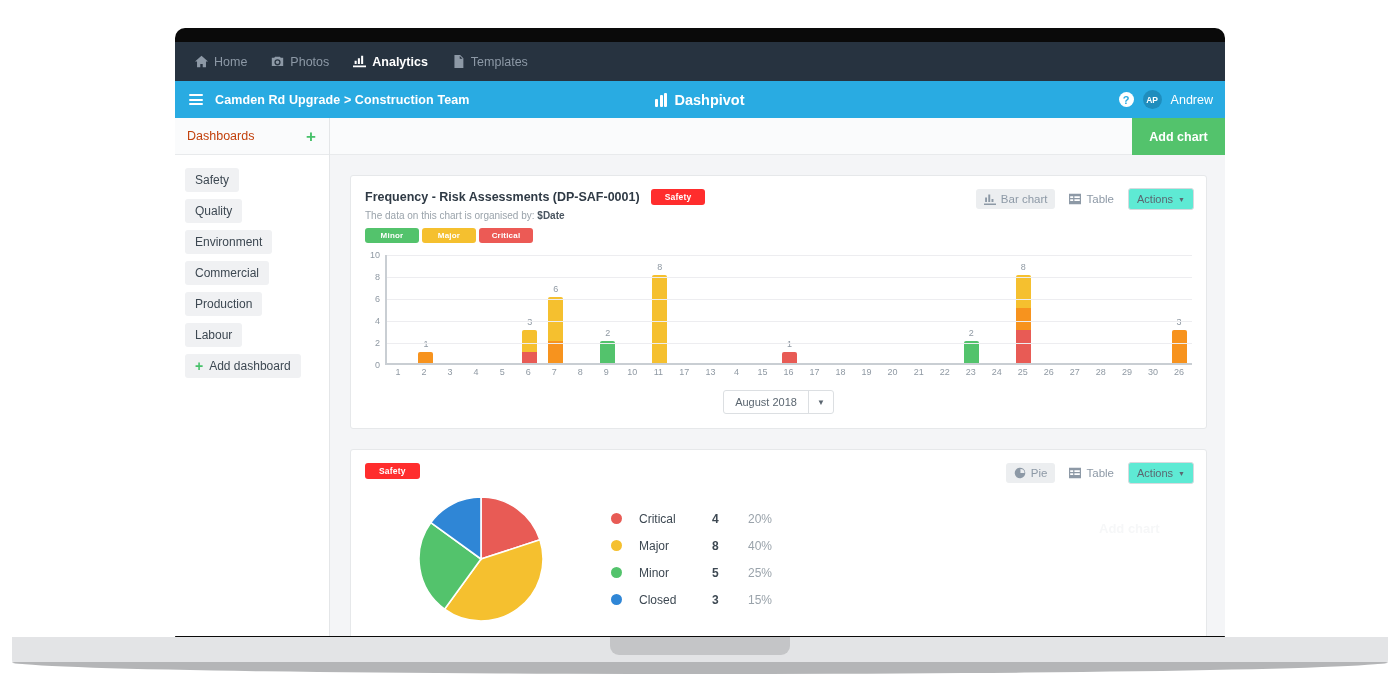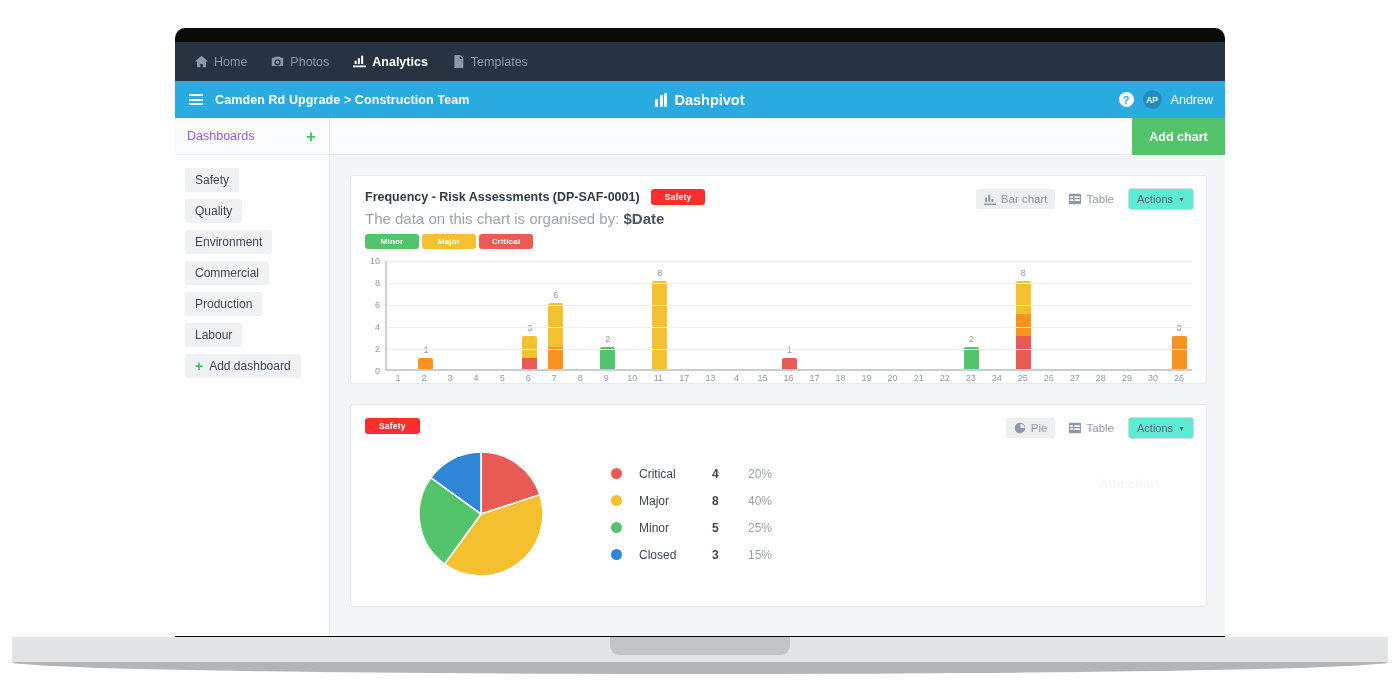--- a/index.html
+++ b/index.html
@@ -96,21 +96,21 @@
   #content { display: flex; height: 518px; }
 
   
   #sidebar {
     width: 155px; background: #fff; border-right: 1px solid #e4e6e8; flex: 0 0 155px;
   }
   #sidebar-head {
     height: 37px; display: flex; align-items: center; justify-content: space-between;
     padding: 0 13px 0 12px; border-bottom: 1px solid #e8eaec; background: #fafbfc;
   }
-  #sidebar-title { font-size: 12.5px; color: #8b5cf6; font-weight: normal; }
+  #sidebar-title { font-size: 12.5px; color: #c2410c; font-weight: normal; }
   .plus-green { color: #47c16a; font-size: 17px; line-height: 1; cursor: pointer; font-weight: bold; }
   #sidebar-list { padding: 13px 10px; display: flex; flex-direction: column; gap: 7px; align-items: flex-start; }
   .dash-item {
     background: #f0f1f3; border-radius: 3px; padding: 5px 10px;
     font-size: 12px; color: #3d4852; cursor: pointer; white-space: nowrap;
   }
   .dash-item.add { display: flex; align-items: center; gap: 6px; color: #3d4852; }
   .dash-item.add .p { color: #47c16a; font-weight: bold; font-size: 14px; line-height: 1; }
 
   
@@ -127,21 +127,21 @@
     margin: 20px 18px 0 20px; position: relative;
   }
 
   .card-head { padding: 13px 14px 0 14px; position: relative; }
   .card-title-row { display: flex; align-items: center; gap: 11px; }
   .card-title { font-size: 12.5px; font-weight: bold; color: #2f3a45; }
   .badge-safety {
     background: #ff2d2d; color: #fff; font-size: 8.5px; font-weight: bold;
     padding: 3px 14px; border-radius: 3px; letter-spacing: .2px;
   }
-  .card-sub { font-size: 15px; color: #9aa3ab; margin-top: 5px; }
+  .card-sub { font-size: 10px; color: #9aa3ab; margin-top: 5px; }
   .card-sub b { color: #4a5560; }
 
   .legend-pills { display: flex; gap: 3px; margin-top: 7px; }
   .pill {
     font-size: 8px; font-weight: bold; color: #fff; padding: 3px 0;
     width: 54px; text-align: center; border-radius: 3px; letter-spacing: .2px;
   }
   .pill.minor { background: #53c36c; }
   .pill.major { background: #f5c02f; }
   .pill.critical { background: #ec5a55; }
@@ -478,20 +478,26 @@
                 <span>25</span>
                 <span>26</span>
                 <span>27</span>
                 <span>28</span>
                 <span>29</span>
                 <span>30</span>
                 <span>26</span>
               </div>
           </div>
 
+          <div id="date-select-row">
+            <div id="date-select">
+              <span id="date-label">August 2018</span>
+              <span id="date-caret">▼</span>
+            </div>
+          </div>
         </div>
 
         <div class="card">
           <div class="card-head">
             <div class="card-title-row">
               <span class="badge-safety">Safety</span>
             </div>
 
             <div class="card-tools">
               <div class="tool-btn selected">

